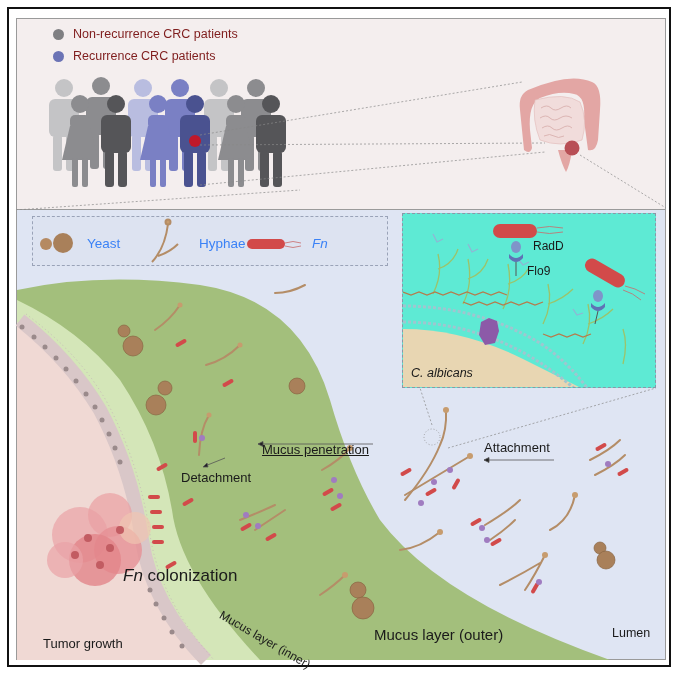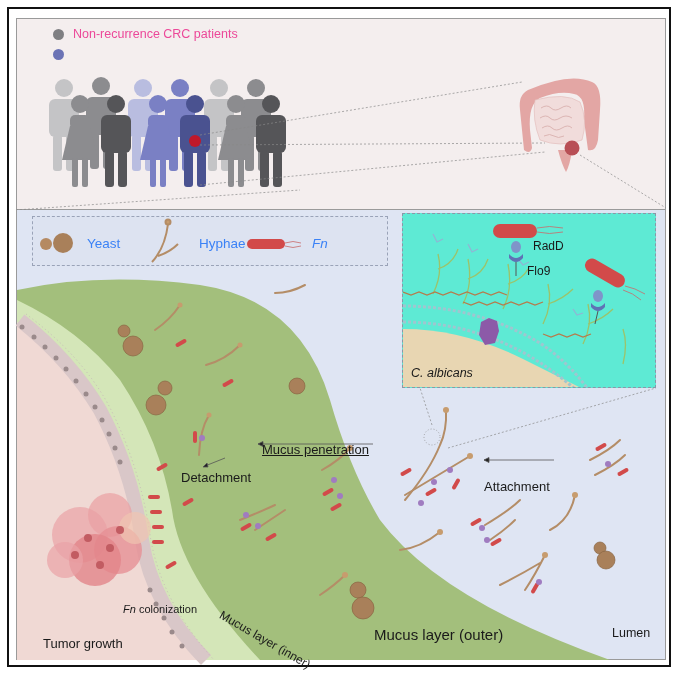--- a/index.html
+++ b/index.html
@@ -1,40 +1,41 @@
 <!DOCTYPE html>
 <html><head>
 <meta charset="utf-8">
 <style>
   html, body { margin: 0; padding: 0; background: #ffffff; }
   body { width: 681px; height: 675px; position: relative; overflow: hidden; font-family: "Liberation Sans", sans-serif; }
   .frame { position: absolute; left: 7px; top: 7px; width: 664px; height: 660px; border: 2px solid #111; box-sizing: border-box; background: #fff; }
   .top-panel { position: absolute; left: 16px; top: 18px; width: 650px; height: 192px; background: #f4eeee; border: 1px solid #9a9a9a; box-sizing: border-box; }
   .bottom-panel { position: absolute; left: 16px; top: 210px; width: 650px; height: 450px; background: #dfe5f3; border-left: 1px solid #9a9a9a; border-right: 1px solid #9a9a9a; border-bottom: 1px solid #9a9a9a; box-sizing: border-box; overflow: hidden; }
-  .legend-row { position: absolute; display: flex; align-items: center; font-size: 12.5px; color: #ec4899; }
+  .legend-row { position: absolute; display: flex; align-items: center; font-size: 12.5px; color: #7f1d1d; }
   .legend-dot { width: 11px; height: 11px; border-radius: 50%; margin-right: 9px; }
   .key-box { position: absolute; left: 32px; top: 216px; width: 356px; height: 50px; border: 1px dashed #9aa3b8; box-sizing: border-box; background: #dde3f1; }
   .key-label { position: absolute; font-size: 13.5px; color: #3b82f6; }
   .inset { position: absolute; left: 402px; top: 213px; width: 254px; height: 175px; border: 1px dashed #8a97a8; box-sizing: border-box; background: #5eead4; overflow: hidden; }
   .txt { position: absolute; color: #1a1a1a; font-size: 13px; white-space: nowrap; }
   svg { position: absolute; left: 0; top: 0; }
 </style>
 </head>
 <body>
 
 <div class="frame"></div>
 
 <div class="top-panel"></div>
 
 <div class="legend-row" style="left:53px; top:27px;">
   <span class="legend-dot" style="background:#7f7f82"></span>
   <span>Non-recurrence CRC patients</span>
 </div>
 <div class="legend-row" style="left:53px; top:49px;">
   <span class="legend-dot" style="background:#6b73b5"></span>
+  <span>Recurrence CRC patients</span>
 </div>
 
 <svg width="681" height="675">
   <defs>
     <g id="man">
       <circle cx="0" cy="-44" r="9"></circle>
       <rect x="-15" y="-33" width="30" height="38" rx="6"></rect>
       <rect x="-11" y="3" width="9" height="36" rx="3"></rect>
       <rect x="2" y="3" width="9" height="36" rx="3"></rect>
     </g>
@@ -300,19 +301,19 @@
     <ellipse cx="195" cy="82" rx="5" ry="6" fill="#7f94c9"></ellipse>
     <path d="M188,89 q7,8 14,0 l0,4 q-7,8 -14,0 z" fill="#5f73b5"></path>
     <line x1="195" y1="97" x2="192" y2="110" stroke="#555" stroke-width="1"></line>
   </svg>
   <span class="txt" style="left:130px; top:25px; font-size:12px;">RadD</span>
   <span class="txt" style="left:124px; top:50px; font-size:12px;">Flo9</span>
   <span class="txt" style="left:8px; top:152px; font-size:12.5px; font-style:italic;">C. albicans</span>
 </div>
 
 <span class="txt" style="left:262px; top:442px;text-decoration:underline;">Mucus penetration</span>
-<span class="txt" style="left:484px; top:440px;margin-top:39px;">Attachment</span>
+<span class="txt" style="left:484px; top:440px;">Attachment</span>
 <span class="txt" style="left:181px; top:470px;">Detachment</span>
-<span class="txt" style="left:123px; top:566px; font-size:11px;margin-top:37px;"><i>Fn</i><span> colonization</span></span>
+<span class="txt" style="left:123px; top:566px; font-size:17px;"><i>Fn</i><span> colonization</span></span>
 <span class="txt" style="left:43px; top:619px;margin-top:17px;">Tumor growth</span>
 <span class="txt" style="left:224px; top:608px; font-size:12px; transform: rotate(30deg); transform-origin: left top;">Mucus layer (inner)</span>
 <span class="txt" style="left:374px; top:626px; font-size:15px;">Mucus layer (outer)</span>
 <span class="txt" style="left:612px; top:626px; font-size:12.5px;">Lumen</span>
 
 </body></html>

